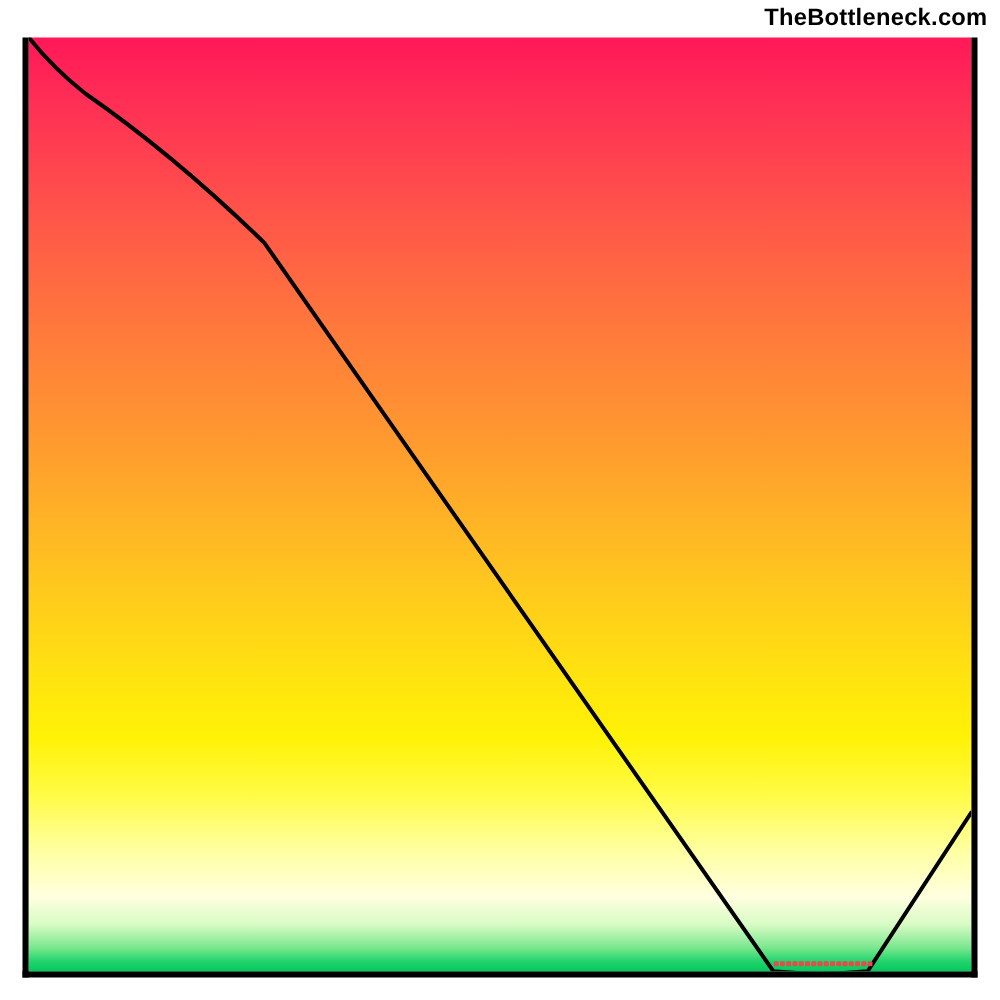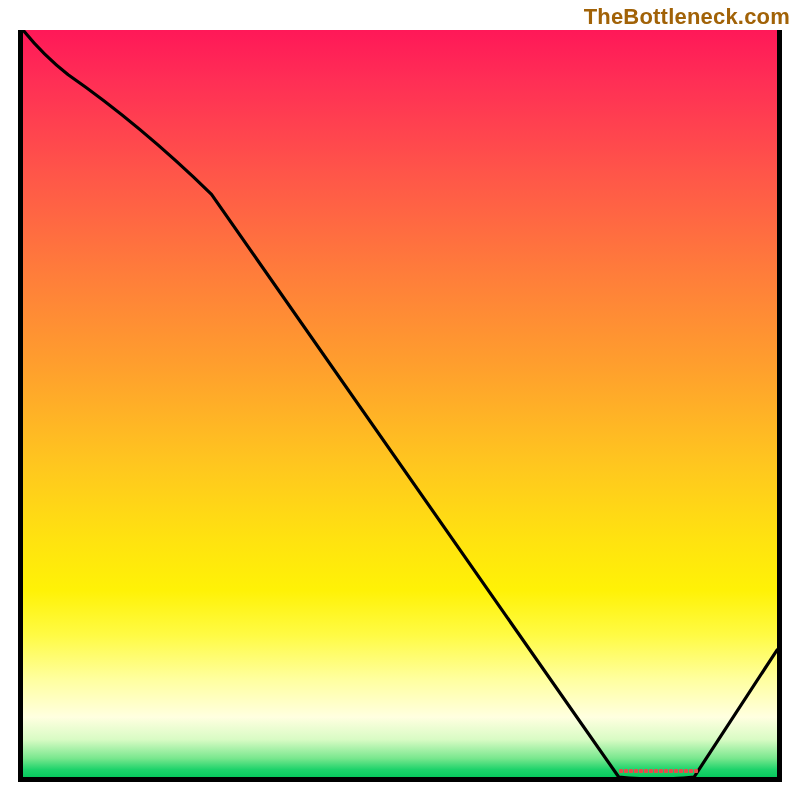--- a/index.html
+++ b/index.html
@@ -13,23 +13,23 @@
   }
   .frame {
     position: relative;
     width: 800px;
     height: 800px;
   }
   .attribution {
     position: absolute;
     top: 4px;
     right: 10px;
-    font-size: 22px;
+    font-size: 19px;
     font-weight: 600;
-    color: #a16207;
+    color: #000000;
     letter-spacing: 0.2px;
   }
   .plot-box {
     position: absolute;
     left: 18px;
     top: 30px;
     width: 764px;
     height: 752px;
     border-left: 5px solid #000;
     border-right: 5px solid #000;

